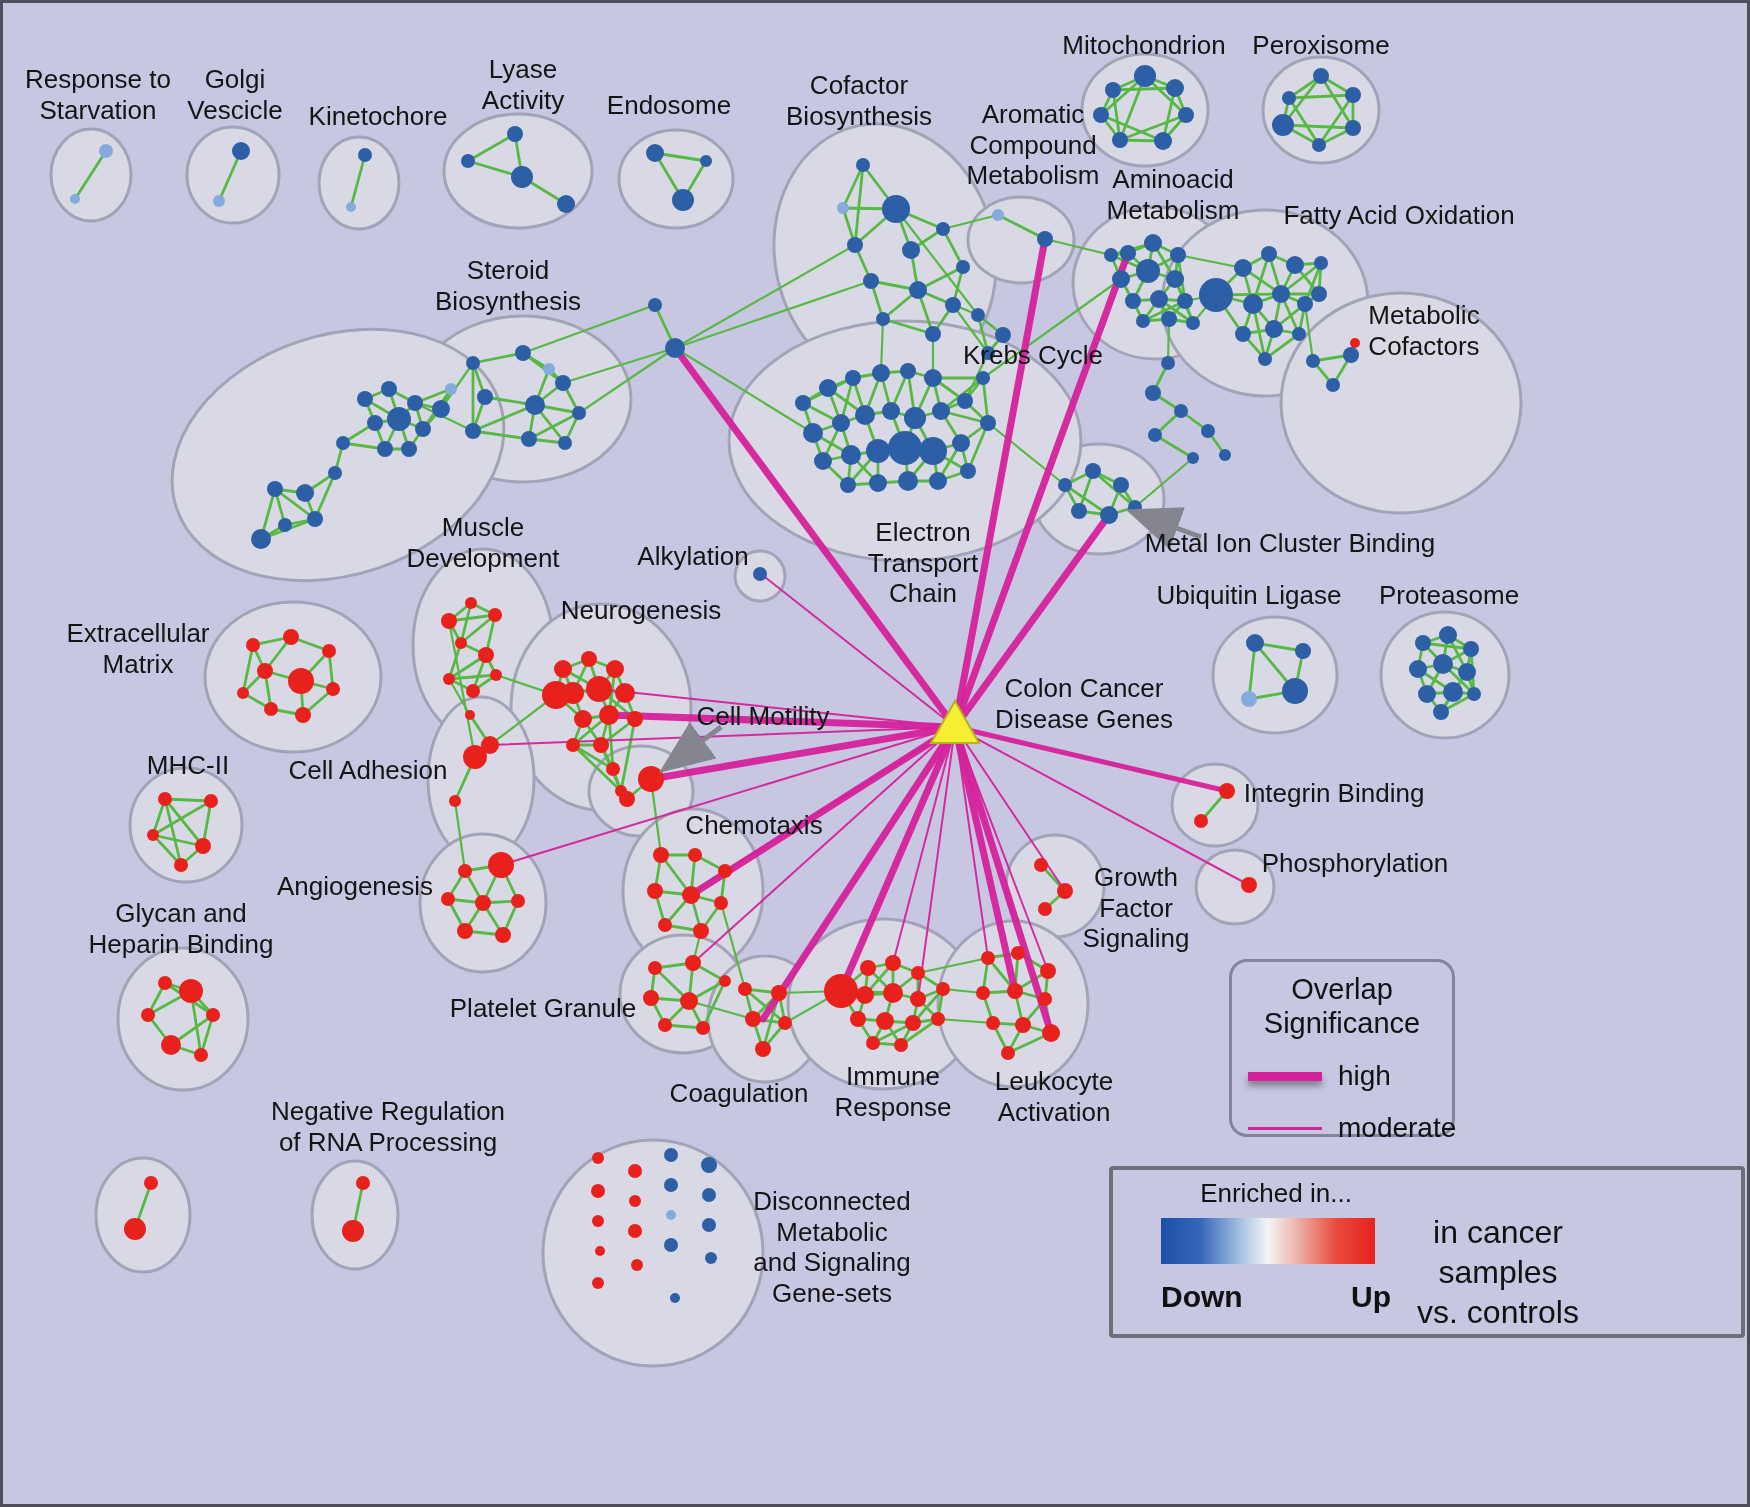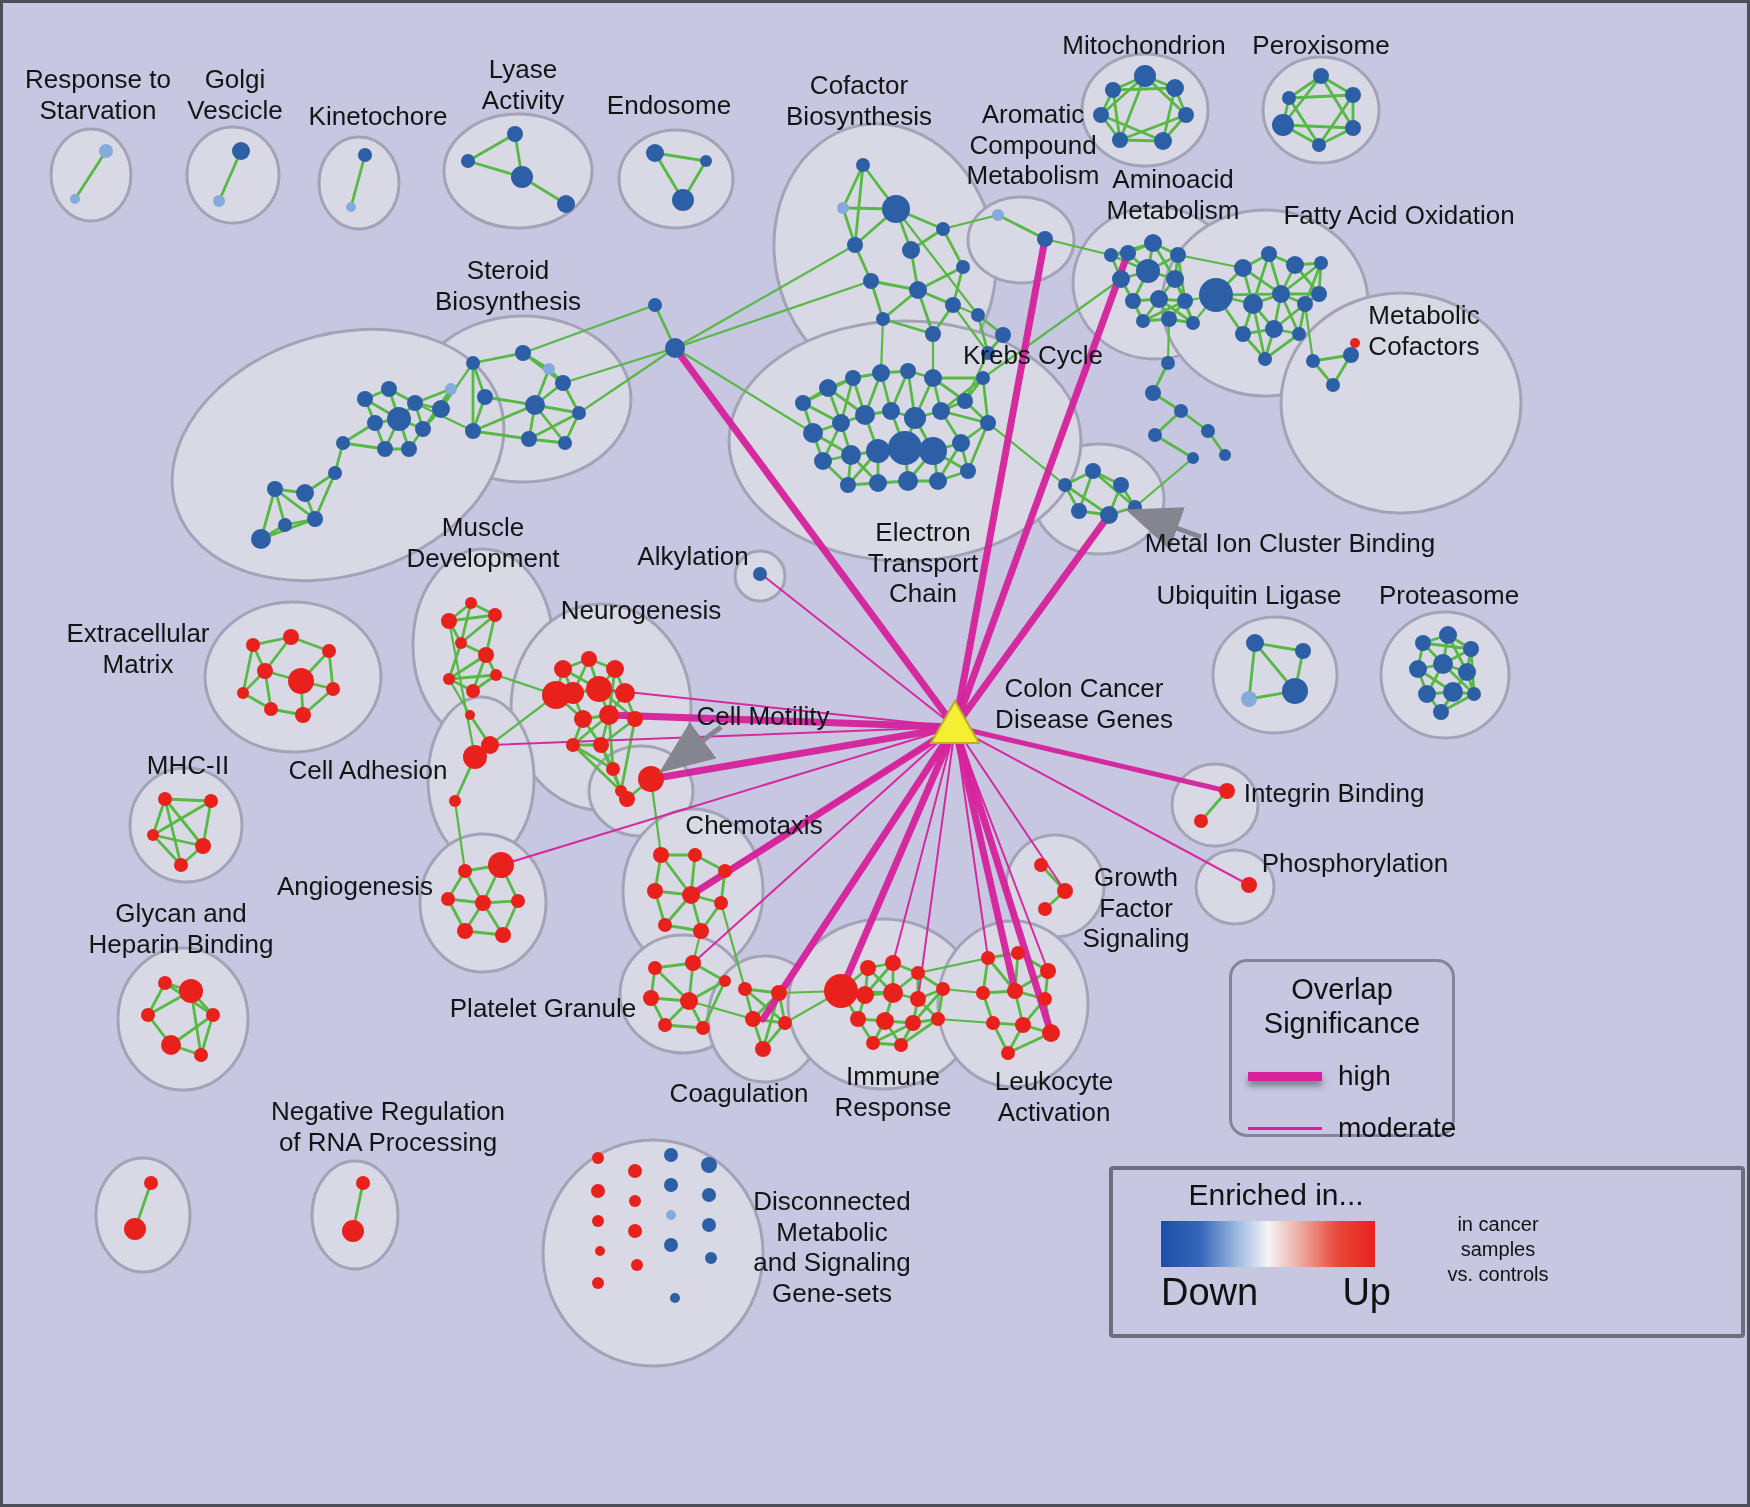--- a/index.html
+++ b/index.html
@@ -25,29 +25,29 @@
   .sig-row { display:flex; align-items:center; gap:16px; padding-left:16px; margin-top:20px; }
   .sig-line { display:inline-block; flex:0 0 auto; }
   .sig-line.high { width:74px; height:9px; background:#d6219b; box-shadow:0 5px 6px rgba(50,50,60,.5); }
   .sig-line.mod  { width:74px; height:3px;  background:#d6219b; }
   .sig-label { font-size:28px; }
   #legend-enriched {
     left:1106px; top:1163px; width:636px; height:172px;
     border:4px solid #6e6e7c; border-radius:4px;
   }
   .enr-left { position:absolute; left:48px; top:8px; width:230px; }
-  .enr-title { text-align:center; font-size:30px; }
+  .enr-title { text-align:center; font-size:26px; }
   .enr-gradient {
     margin-top:9px; width:214px; height:46px;
     background:linear-gradient(90deg,#1b50a8 0%,#3565b8 18%,#9fbce0 36%,#f4f3f5 50%,#eeb0a8 64%,#e84b3c 82%,#e8211d 100%);
   }
-  .enr-scale { display:flex; justify-content:space-between; margin-top:4px; width:230px; font-size:38px; }
+  .enr-scale { display:flex; justify-content:space-between; margin-top:16px; width:230px; font-size:30px;font-weight:bold; }
   .enr-note {
     position:absolute; left:280px; top:42px; width:210px;
-    text-align:center; font-size:20px; line-height:1.25; white-space:pre-line;
+    text-align:center; font-size:32px; line-height:1.25; white-space:pre-line;
   }
 </style>
 </head>
 <body>
 
 <div id="fig">
 
   <svg id="net" width="1750" height="1507" viewBox="0 0 1750 1507">
     <defs>
       <marker id="arrowhead" markerWidth="11" markerHeight="9" refX="9" refY="4.5" orient="auto">

